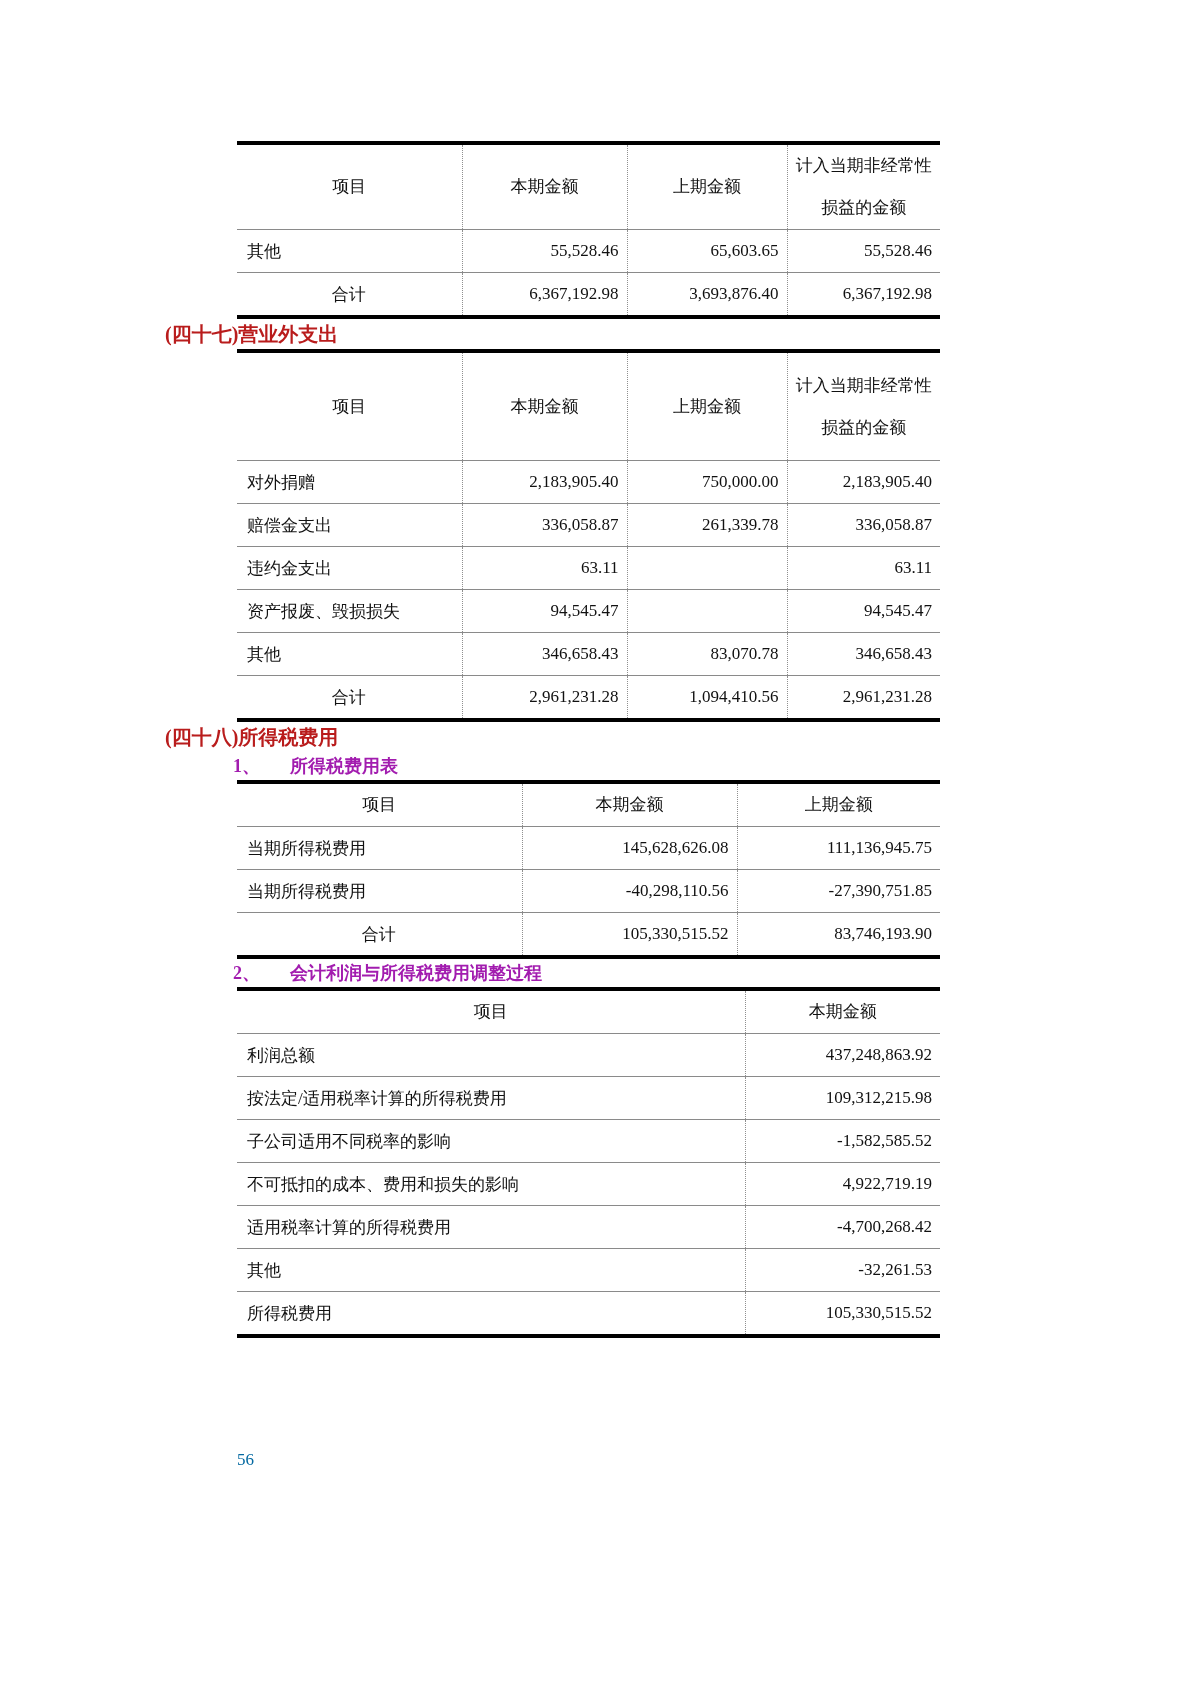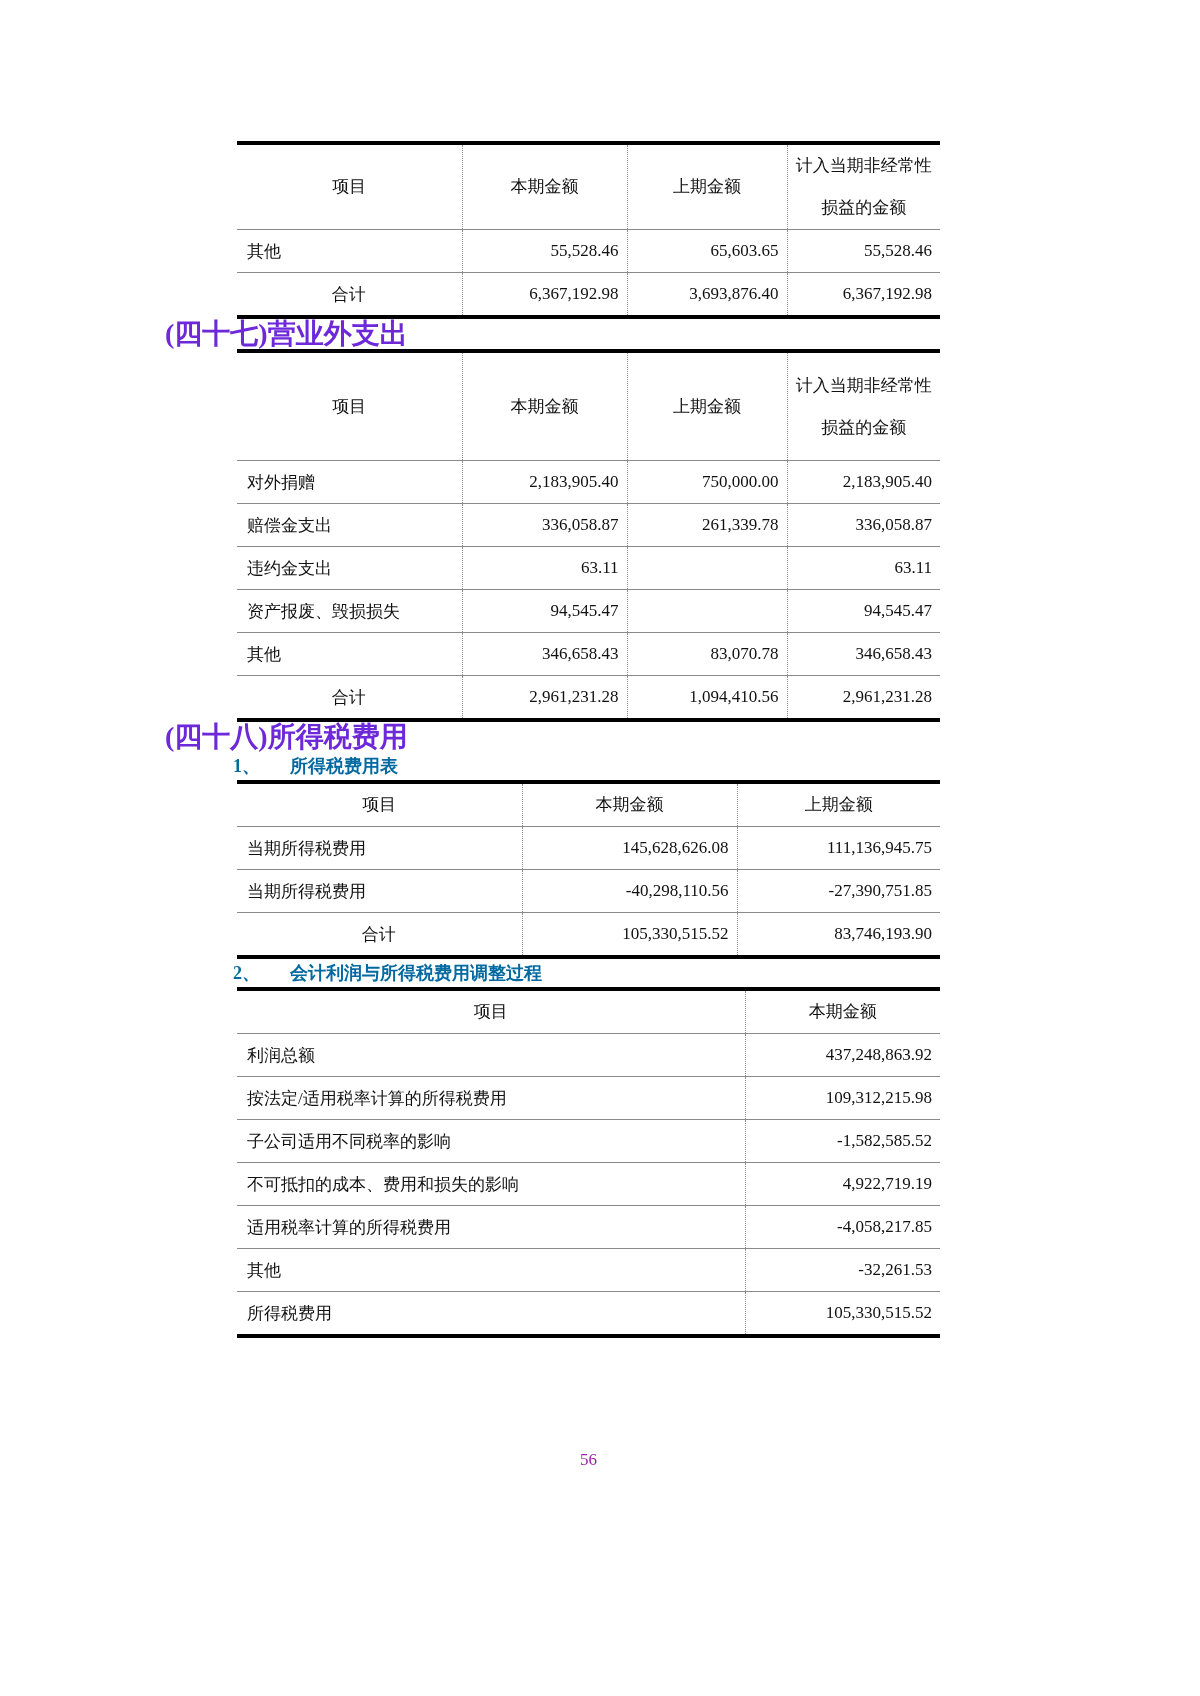--- a/index.html
+++ b/index.html
@@ -45,51 +45,50 @@
   .fin-table td.num  { text-align: right; padding-right: 8px; }
   .fin-table tr.total-row td.item { text-align: center; padding-left: 0; }
   .fin-table tbody tr:last-child td { border-bottom: none; }
 
   .t-top { margin-top: 141px; }
   .t-top th { height: 79px; }
   .t-nonop th { height: 107px; }
   .t-tax1 th, .t-tax2 th { height: 39px; }
 
   h2.section-heading {
-    font-size: 28px;
+    font-size: 20px;
     line-height: 30px;
     height: 30px;
     margin: 0;
     font-weight: bold;
-    color: #6d28d9;
+    color: #b91c1c;
   }
   .s47 { margin-top: 24px; }
   .s48 { margin-top: 54px; }
 
   h3.sub-heading {
     font-size: 18px;
     line-height: 28px;
     height: 28px;
     margin: 0;
     margin-left: 68px;
     font-weight: bold;
-    color: #0369a1;
+    color: #a21caf;
   }
   .sub1 { margin-top: 10px; margin-bottom: 3px; }
   .sub2 { margin-top: 55px; margin-bottom: 0; }
   .sub-num { display: inline-block; width: 57px; }
 
   .page-number {
     margin-top: 110px;
     margin-left: 72px;
     width: 703px;
-    text-align: center;
     font-size: 17px;
     line-height: 24px;
-    color: #a21caf;
+    color: #0369a1;
   }
 </style>
 </head>
 <body>
 
 <div class="page">
   <div class="content">
 
     <table class="fin-table t-top">
         <colgroup>
@@ -244,21 +243,21 @@
           <tr>
             <td class="item">子公司适用不同税率的影响</td>
             <td class="num">-1,582,585.52</td>
           </tr>
           <tr>
             <td class="item">不可抵扣的成本、费用和损失的影响</td>
             <td class="num">4,922,719.19</td>
           </tr>
           <tr>
             <td class="item">适用税率计算的所得税费用</td>
-            <td class="num">-4,058,217.85</td>
+            <td class="num">-4,700,268.42</td>
           </tr>
           <tr>
             <td class="item">其他</td>
             <td class="num">-32,261.53</td>
           </tr>
           <tr>
             <td class="item">所得税费用</td>
             <td class="num">105,330,515.52</td>
           </tr>
         </tbody>

